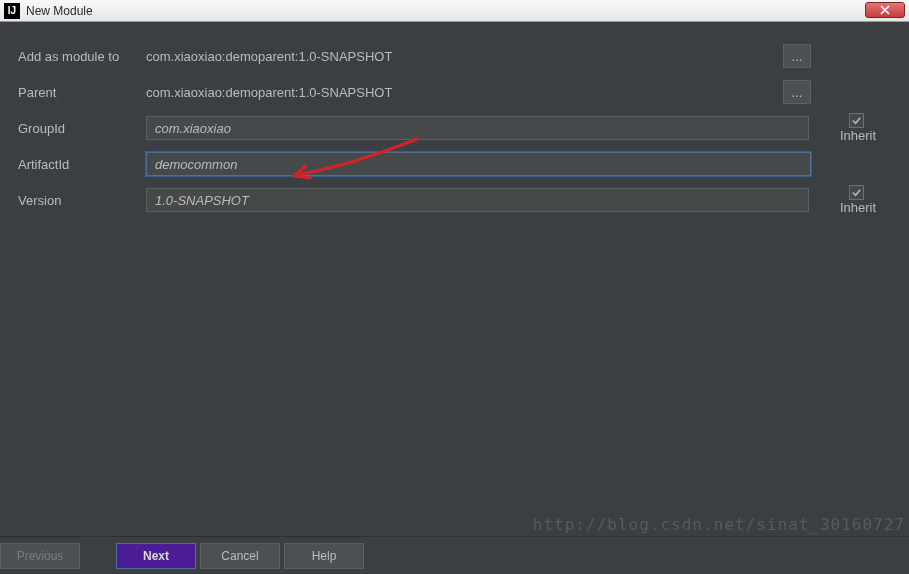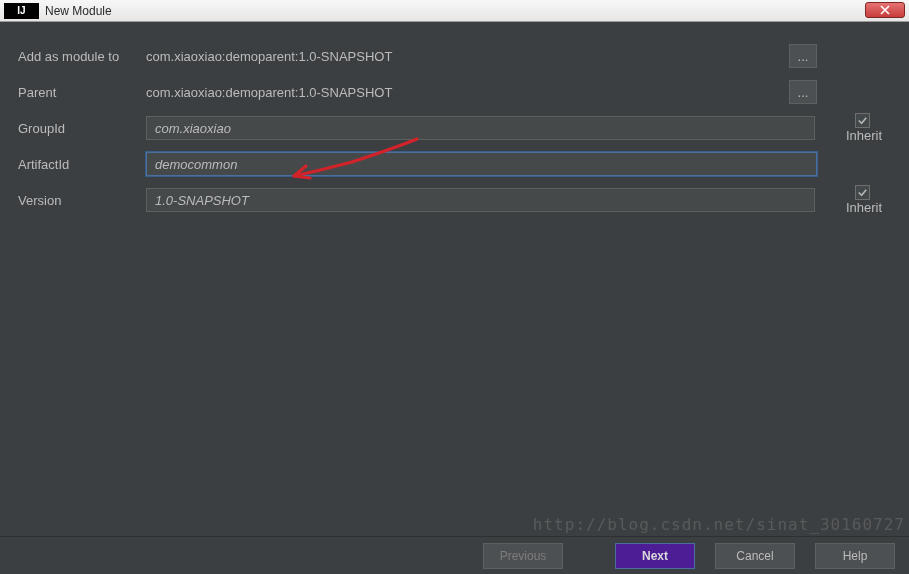--- a/index.html
+++ b/index.html
@@ -10,21 +10,21 @@
   .titlebar {
     height: 22px;
     background: linear-gradient(#f7f7f7, #e6e6e6);
     border-bottom: 1px solid #9a9a9a;
     display: flex;
     align-items: center;
     padding-left: 4px;
     position: relative;
   }
   .app-icon {
-    width: 35px; height: 16px;
+    width: 16px; height: 16px;
     background: #000;
     color: #fff;
     font-size: 10px;
     font-weight: bold;
     display: flex;
     align-items: center;
     justify-content: center;
     margin-right: 6px;
   }
   .titlebar-title {
@@ -44,21 +44,21 @@
     align-items: center;
     justify-content: center;
     color: #fff;
     font-size: 10px;
     font-weight: bold;
     cursor: pointer;
   }
 
   
   .content {
-    padding: 18px 10px 0 18px;
+    padding: 18px 16px 0 18px;
     color: #b5b5b5;
     font-size: 13px;
   }
   .row {
     display: flex;
     align-items: center;
     height: 32px;
     margin-bottom: 4px;
   }
   .label {
@@ -142,23 +142,23 @@
 
   
   .bottombar {
     position: absolute;
     left: 0; right: 0; bottom: 0;
     height: 38px;
     background: #3c3f41;
     border-top: 1px solid #2d2f30;
     display: flex;
     align-items: center;
-    justify-content: flex-end;
+    justify-content: flex-start;
     padding-right: 14px;
-    gap: 20px;
+    gap: 4px;
   }
   .btn {
     height: 26px;
     min-width: 80px;
     background: #4c5052;
     border: 1px solid #5e6060;
     color: #bbbbbb;
     font-size: 12px;
     display: flex;
     align-items: center;

